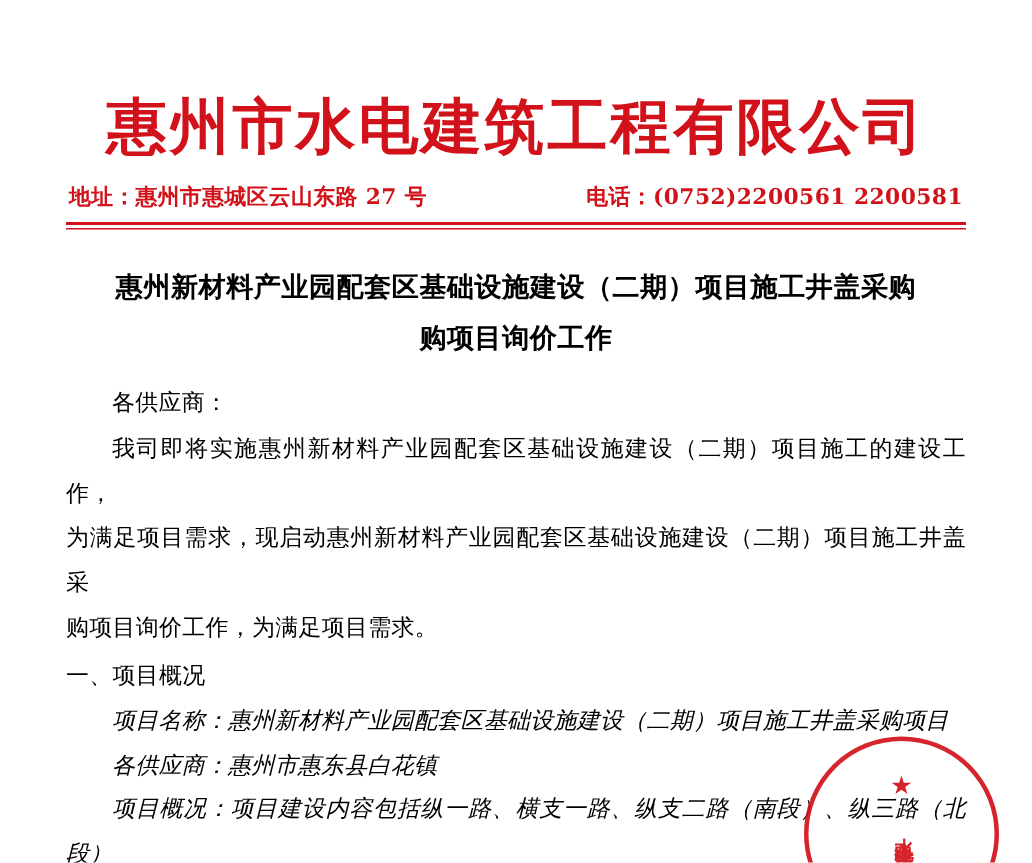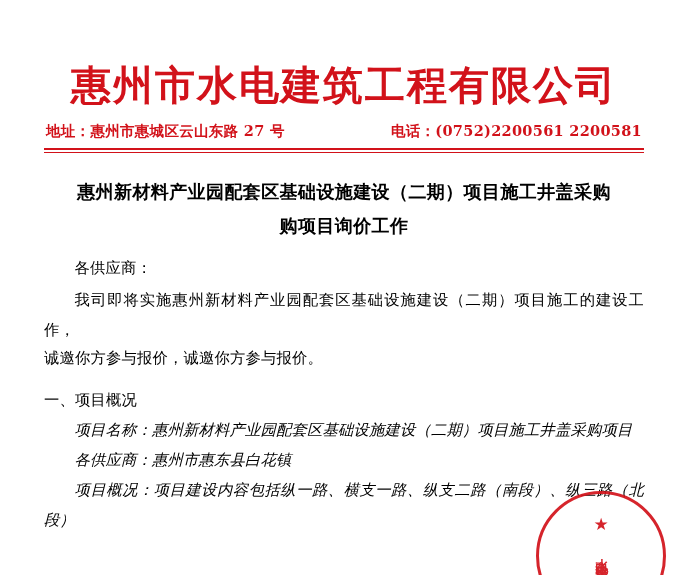--- a/index.html
+++ b/index.html
@@ -84,24 +84,23 @@
     line-height: 1.95;
     text-align: justify;
     letter-spacing: 0.2px;
   }
   .salutation {
     text-indent: 2em;
   }
   .para {
     text-indent: 2em;
     margin-top: 1px;
-    font-family: Liberation Serif, serif;
   }
   .section-head {
-    margin-top: 12px;
+    margin-top: 2px;
     text-indent: 0;
   }
   .field-line {
     text-indent: 2em;
     font-style: italic;
   }
   .cont-line {
     text-indent: 0;
   }
 
@@ -169,21 +168,22 @@
 
   <div class="doc-title">
     <div>惠州新材料产业园配套区基础设施建设（二期）项目施工井盖采购</div>
     <div>购项目询价工作</div>
   </div>
 
   <div class="body-text">
     <div class="salutation">各供应商：</div>
 
     <div class="para">我司即将实施惠州新材料产业园配套区基础设施建设（二期）项目施工的建设工作，</div>
-    <div class="cont-line">诚邀你方参与报价，诚邀你方参与报价。</div>
+    <div class="cont-line">为满足项目需求，现启动惠州新材料产业园配套区基础设施建设（二期）项目施工井盖采</div>
+    <div class="cont-line">购项目询价工作，为满足项目需求。</div>
 
     <div class="section-head">一、项目概况</div>
 
     <div class="field-line">
       <span>项目名称：</span><span>惠州新材料产业园配套区基础设施建设（二期）项目施工井盖采购项目</span>
     </div>
 
     <div class="field-line">
       <span>各供应商：</span><span>惠州市惠东县白花镇</span>
     </div>

